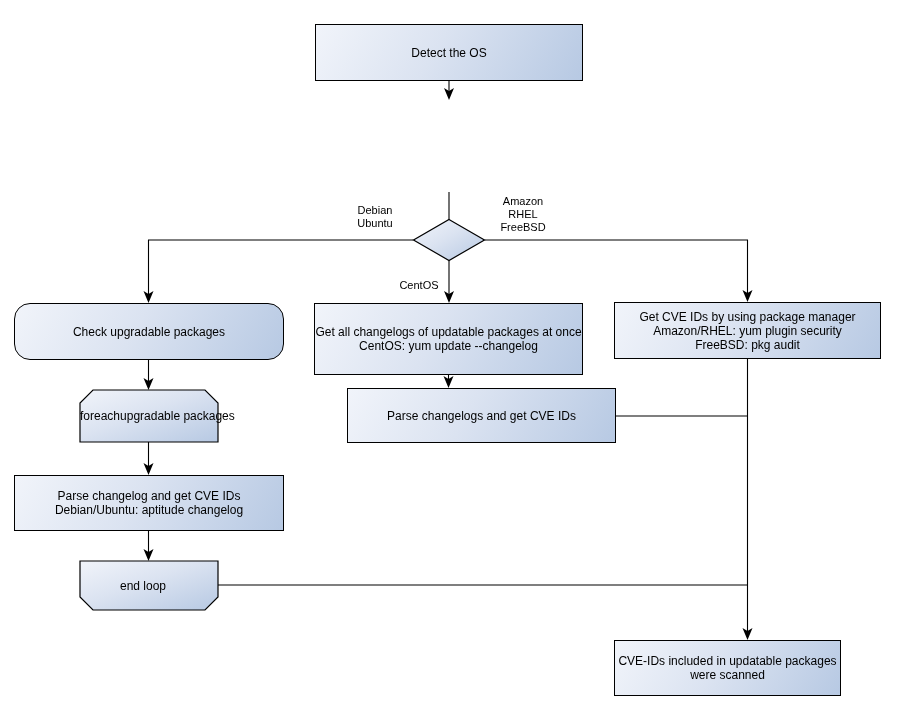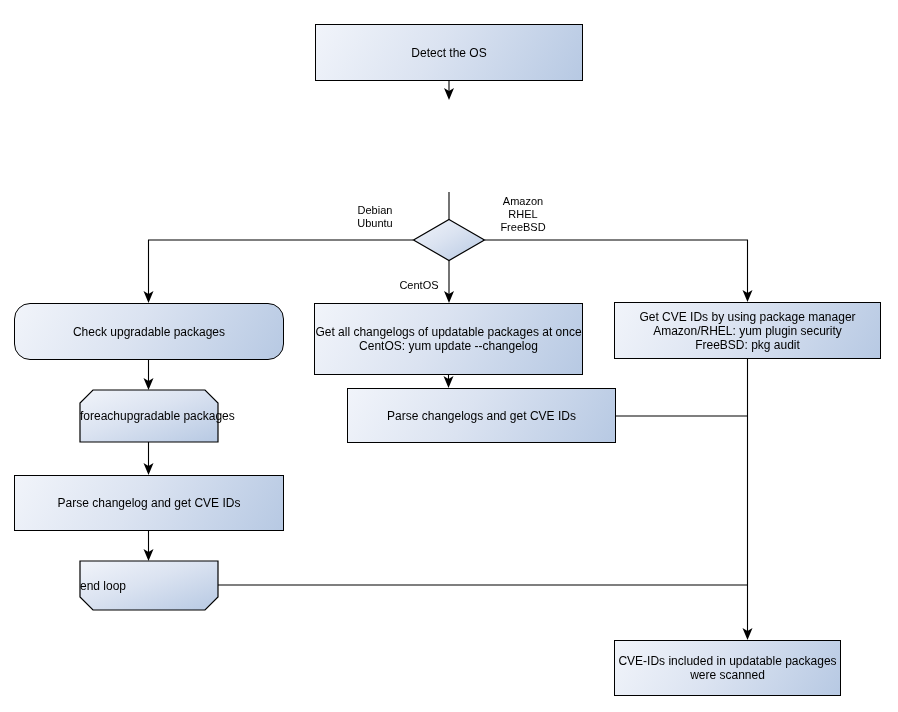--- a/index.html
+++ b/index.html
@@ -80,20 +80,21 @@
     <span class="ln">Detect the OS</span>
   </div>
 
 
   <div class="node" style="left:14px;top:303px;width:270px;height:57px;border-radius:16px;">
     <span class="ln">Check upgradable packages</span>
   </div>
 
   <div class="node" style="left:14px;top:475px;width:270px;height:56px;">
     <span class="ln">Parse changelog and get  CVE IDs</span>
+    <span class="ln">Debian/Ubuntu: aptitude changelog</span>
   </div>
 
   <div class="node" style="left:314px;top:303px;width:269px;height:72px;">
     <span class="ln">Get all changelogs of updatable packages at once</span>
     <span class="ln">CentOS: yum update --changelog</span>
   </div>
 
   <div class="node" style="left:314px;top:388px;width:269px;height:55px;margin-left:33px;">
     <span class="ln">Parse changelogs and get CVE IDs</span>
   </div>
@@ -107,21 +108,21 @@
   <div class="node" style="left:614px;top:640px;width:227px;height:56px;">
     <span class="ln">CVE-IDs included in updatable packages</span>
     <span class="ln">were scanned</span>
   </div>
 
   <div class="ghost" style="left:80px;top:390px;width:138px;height:52px;">
     <span class="ln">foreach</span>
     <span class="ln">upgradable packages</span>
   </div>
 
-  <div class="ghost" style="left:80px;top:561px;width:138px;height:49px;">
+  <div class="ghost" style="left:80px;top:561px;width:138px;height:49px;padding-left:40px;">
     <span class="ln">end loop</span>
   </div>
 
   <div class="elabel" style="left:340px;top:204px;width:70px;">
     <span class="ln">Debian</span>
     <span class="ln">Ubuntu</span>
   </div>
 
   <div class="elabel" style="left:488px;top:195px;width:70px;">
     <span class="ln">Amazon</span>

